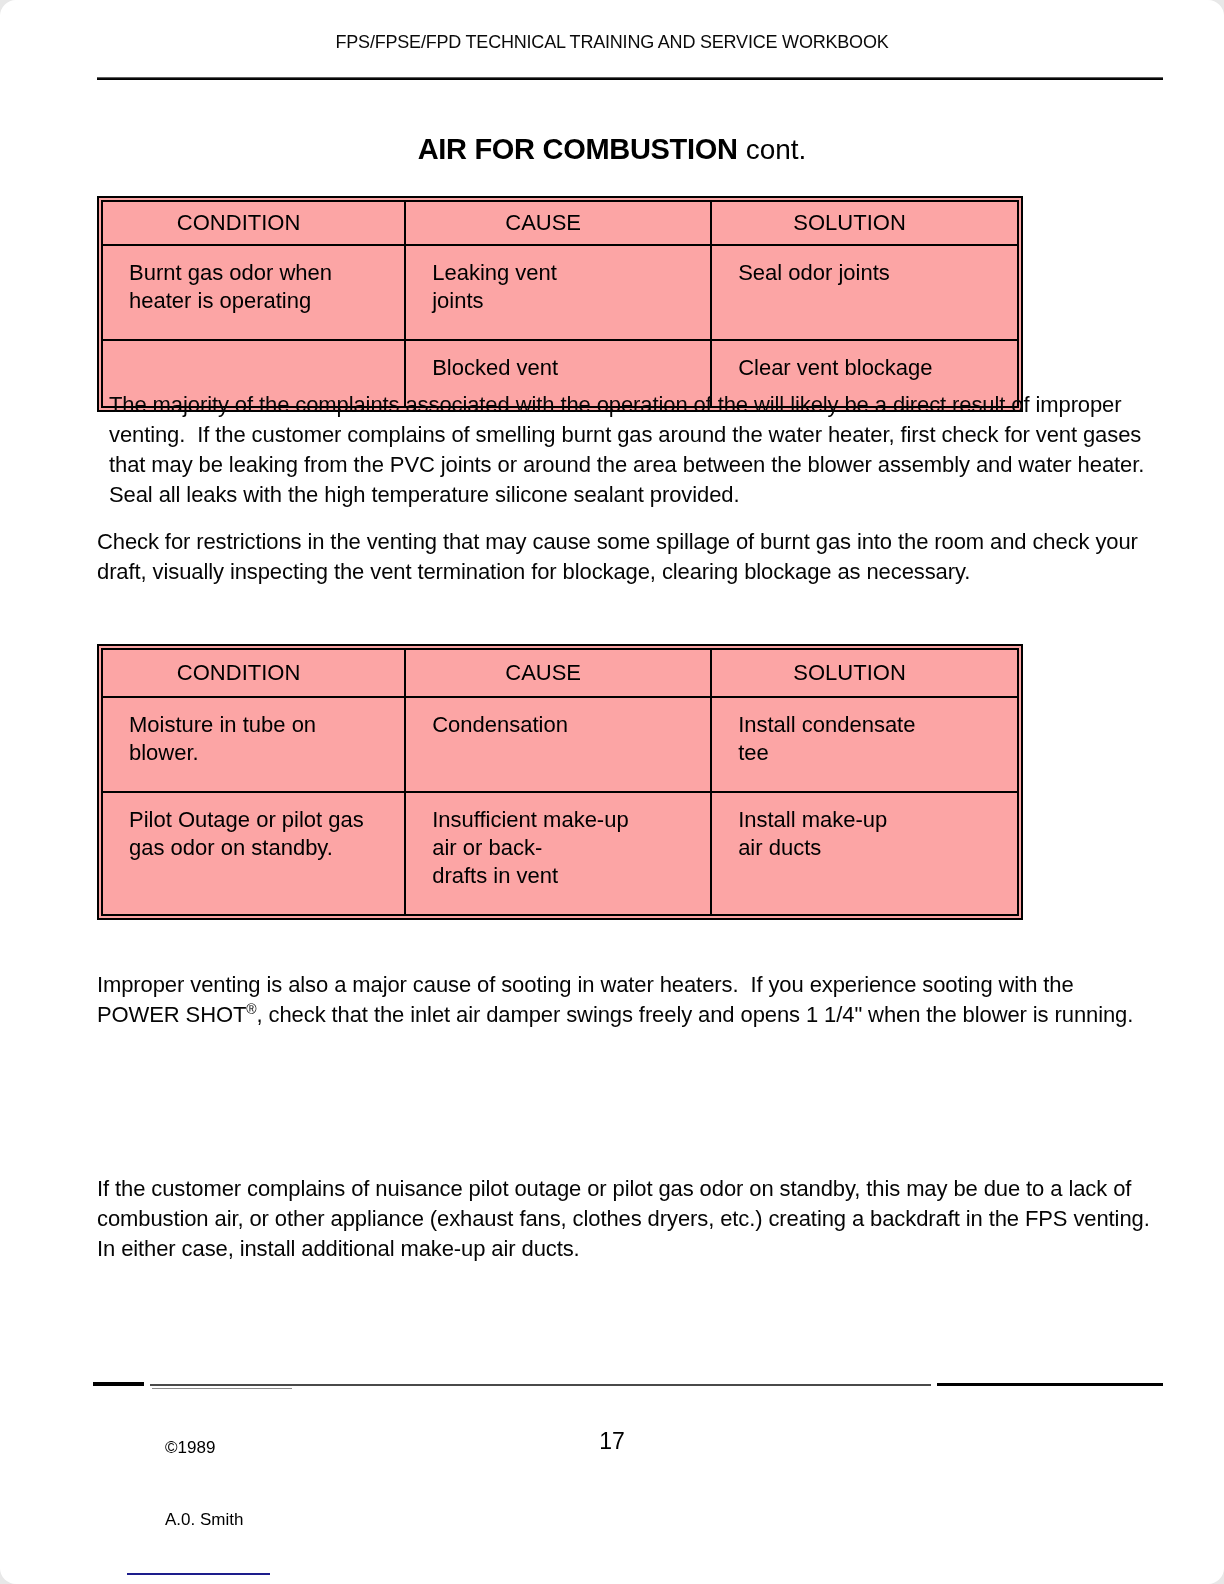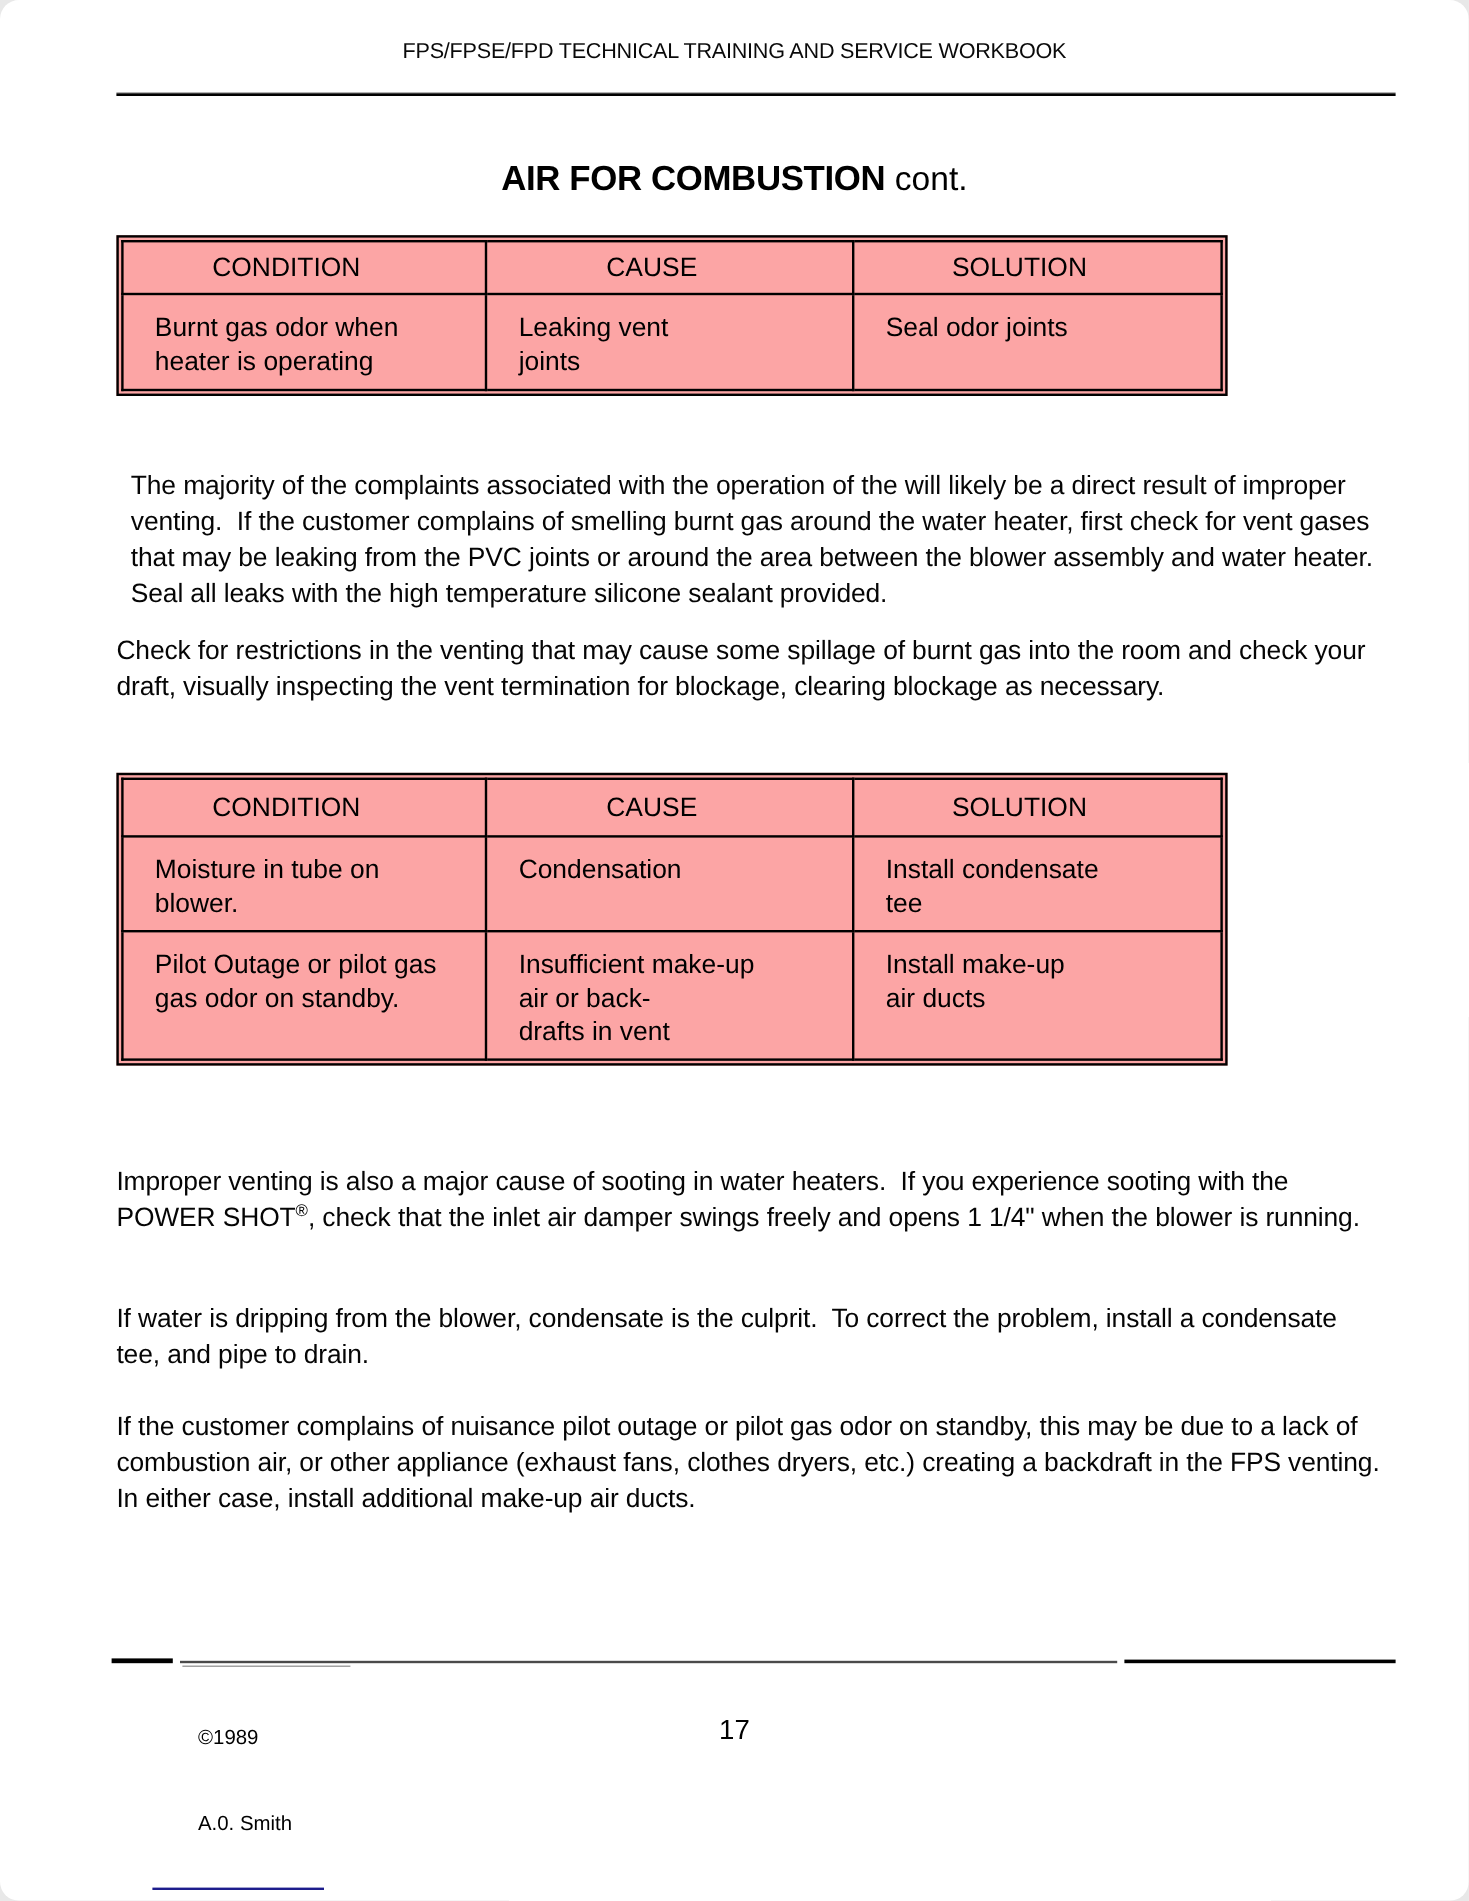--- a/index.html
+++ b/index.html
@@ -61,21 +61,21 @@
   }
   .tbl-wrap th {
     font-weight: normal;
     text-align: center;
     vertical-align: middle;
     padding: 6px 30px 6px 0;
   }
   .tbl-wrap td {
     vertical-align: top;
     text-align: left;
-    padding: 13px 10px 8px 26px;
+    padding: 13px 10px 24px 26px;
     margin-left: 23px;
   }
   tr.h44 { height: 44px; }
   tr.h48 { height: 48px; }
   tr.h72 { height: 72px; }
   tr.h78 { height: 78px; }
   tr.h80 { height: 80px; }
   tr.h92 { height: 92px; }
 
   .para {
@@ -156,20 +156,25 @@
         </tr>
       </thead>
       <tbody>
         <tr class="h80">
           <td>Burnt gas odor when
 heater is operating</td>
           <td>Leaking vent
 joints</td>
           <td>Seal odor joints</td>
         </tr>
+        <tr class="h44">
+          <td></td>
+          <td>Blocked vent</td>
+          <td>Clear vent blockage</td>
+        </tr>
       </tbody>
     </table>
   </div>
 
   <p class="para p1">The majority of the complaints associated with the operation of the will likely be a direct result of improper venting.  If the customer complains of smelling burnt gas around the water heater, first check for vent gases that may be leaking from the PVC joints or around the area between the blower assembly and water heater.  Seal all leaks with the high temperature silicone sealant provided.</p>
   <p class="para p2">Check for restrictions in the venting that may cause some spillage of burnt gas into the room and check your draft, visually inspecting the vent termination for blockage, clearing blockage as necessary.</p>
 
   <div class="tbl-wrap tbl2">
     <table>
       <colgroup>
@@ -199,21 +204,20 @@
 air or back-
 drafts in vent</td>
           <td>Install make-up
 air ducts</td>
         </tr>
       </tbody>
     </table>
   </div>
 
   <p class="para p3"><span>Improper venting is also a major cause of sooting in water heaters.  If you experience sooting with the </span><span>POWER SHOT</span><sup>®</sup><span>, check that the inlet air damper swings freely and opens 1 1/4" when the blower is running.</span></p>
-  <p class="para p4">If water is dripping from the blower, condensate is the culprit.  To correct the problem, install a condensate tee, and pipe to drain.</p>
   <p class="para p5">If the customer complains of nuisance pilot outage or pilot gas odor on standby, this may be due to a lack of combustion air, or other appliance (exhaust fans, clothes dryers, etc.) creating a backdraft in the FPS venting.  In either case, install additional make-up air ducts.</p>
 
   <div class="footer-rule-left"></div>
   <div class="footer-rule-mid"></div>
   <div class="footer-rule-mid2"></div>
   <div class="footer-rule-right"></div>
 
   <div class="footer-left">
     <div>©1989</div>
     <div>A.0. Smith</div>

